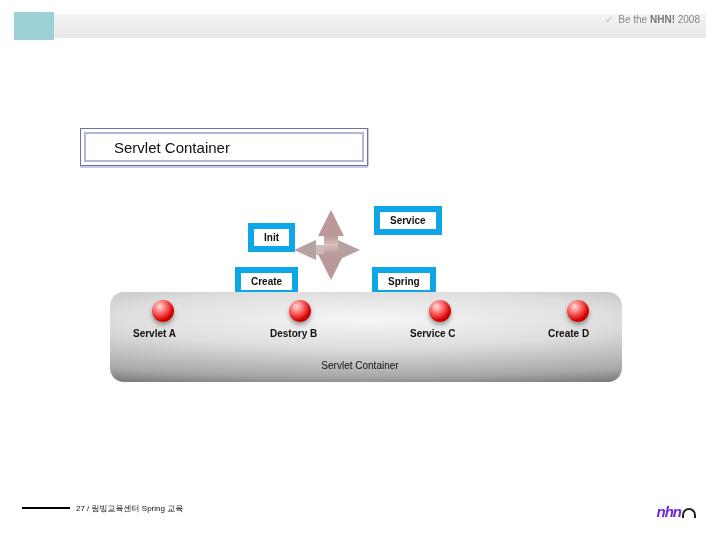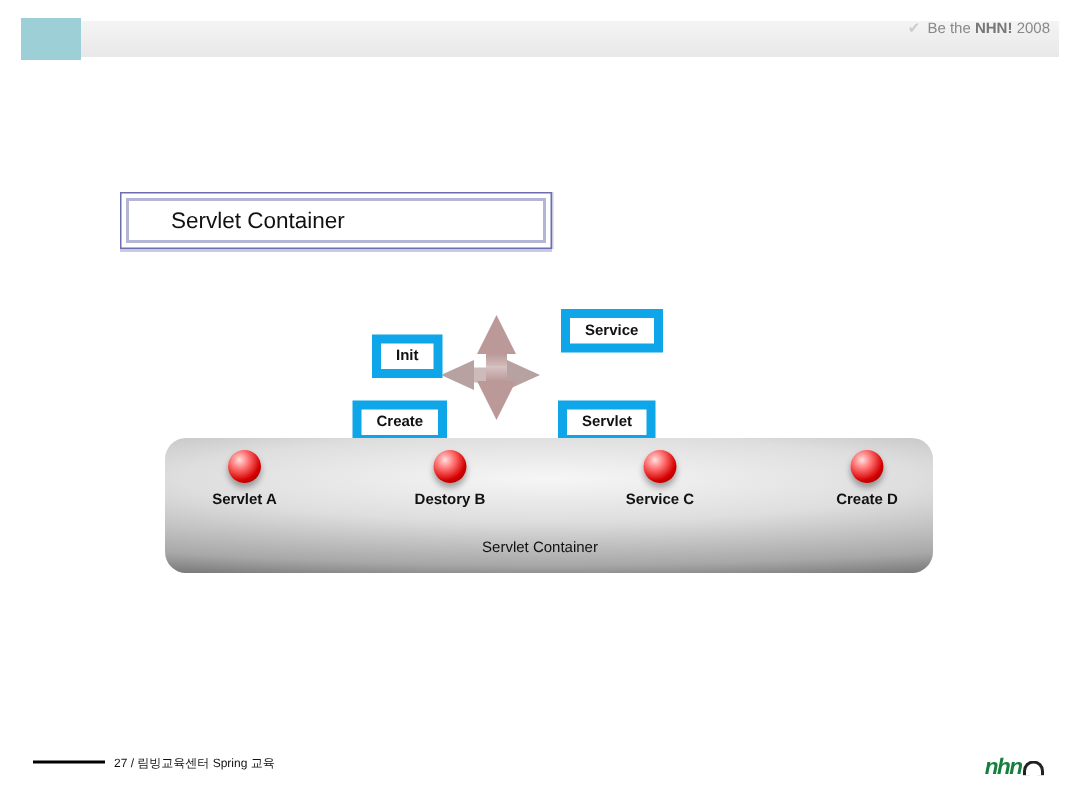--- a/index.html
+++ b/index.html
@@ -133,21 +133,21 @@
     position: absolute;
     top: 292px; left: 110px;
     width: 512px; height: 90px;
     border-radius: 14px;
     background: radial-gradient(ellipse 120% 80% at 50% 30%, #f6f6f6 0%, #dedede 40%, #a8a8a8 80%, #6e6e6e 100%);
   }
 
   .servlet {
     position: absolute;
     top: 300px;
-    text-align: center;
+    text-align: left;
     width: 60px;
   }
   .servlet .orb {
     width: 22px; height: 22px;
     margin: 0 auto 6px;
     border-radius: 50%;
     background: radial-gradient(circle at 35% 30%, #ffe0e0 0%, #ff7070 30%, #d40000 65%, #7a0000 100%);
     box-shadow: 0 3px 4px rgba(0,0,0,0.35);
   }
   .servlet .label {
@@ -182,21 +182,21 @@
     color: #111;
   }
 
   .logo {
     position: absolute;
     right: 24px; bottom: 20px;
     font-size: 15px;
     font-weight: 900;
     font-style: italic;
     letter-spacing: -1px;
-    color: #15803d;
+    color: #6d28d9;
   }
   .logo .arc {
     display: inline-block;
     width: 14px; height: 10px;
     border: 2px solid #222;
     border-bottom: none;
     border-top-left-radius: 12px;
     border-top-right-radius: 12px;
     vertical-align: -1px;
     margin-left: 1px;
@@ -221,21 +221,21 @@
 <div class="arrow-cluster">
   <div class="arrow arrow-up"></div>
   <div class="arrow arrow-left"></div>
   <div class="arrow arrow-right"></div>
   <div class="arrow arrow-down"></div>
 </div>
 
 <div class="lifecycle-box box-init">Init</div>
 <div class="lifecycle-box box-service">Service</div>
 <div class="lifecycle-box box-create">Create</div>
-<div class="lifecycle-box box-destory">Servlet</div>
+<div class="lifecycle-box box-destory">Spring</div>
 
 <div class="container-panel"></div>
 
 <div class="servlet sA">
   <div class="orb"></div>
   <div class="label">Servlet A</div>
 </div>
 <div class="servlet sB">
   <div class="orb"></div>
   <div class="label">Destory B</div>

